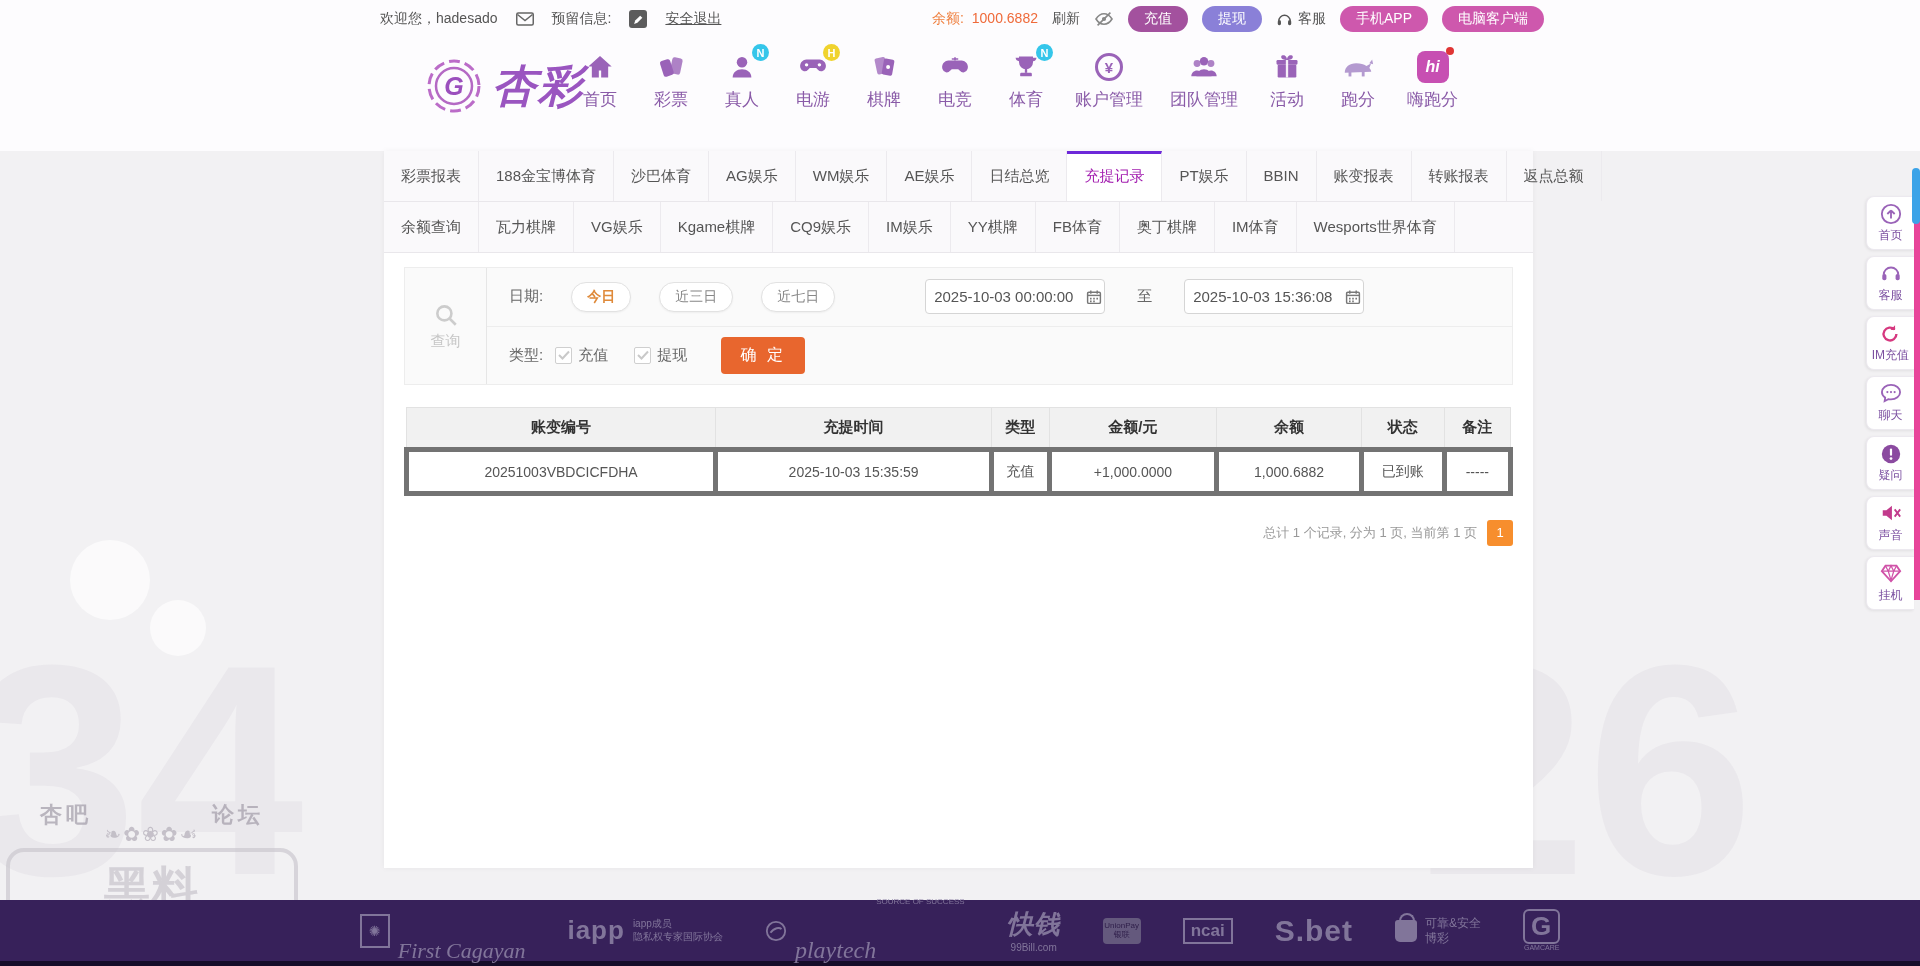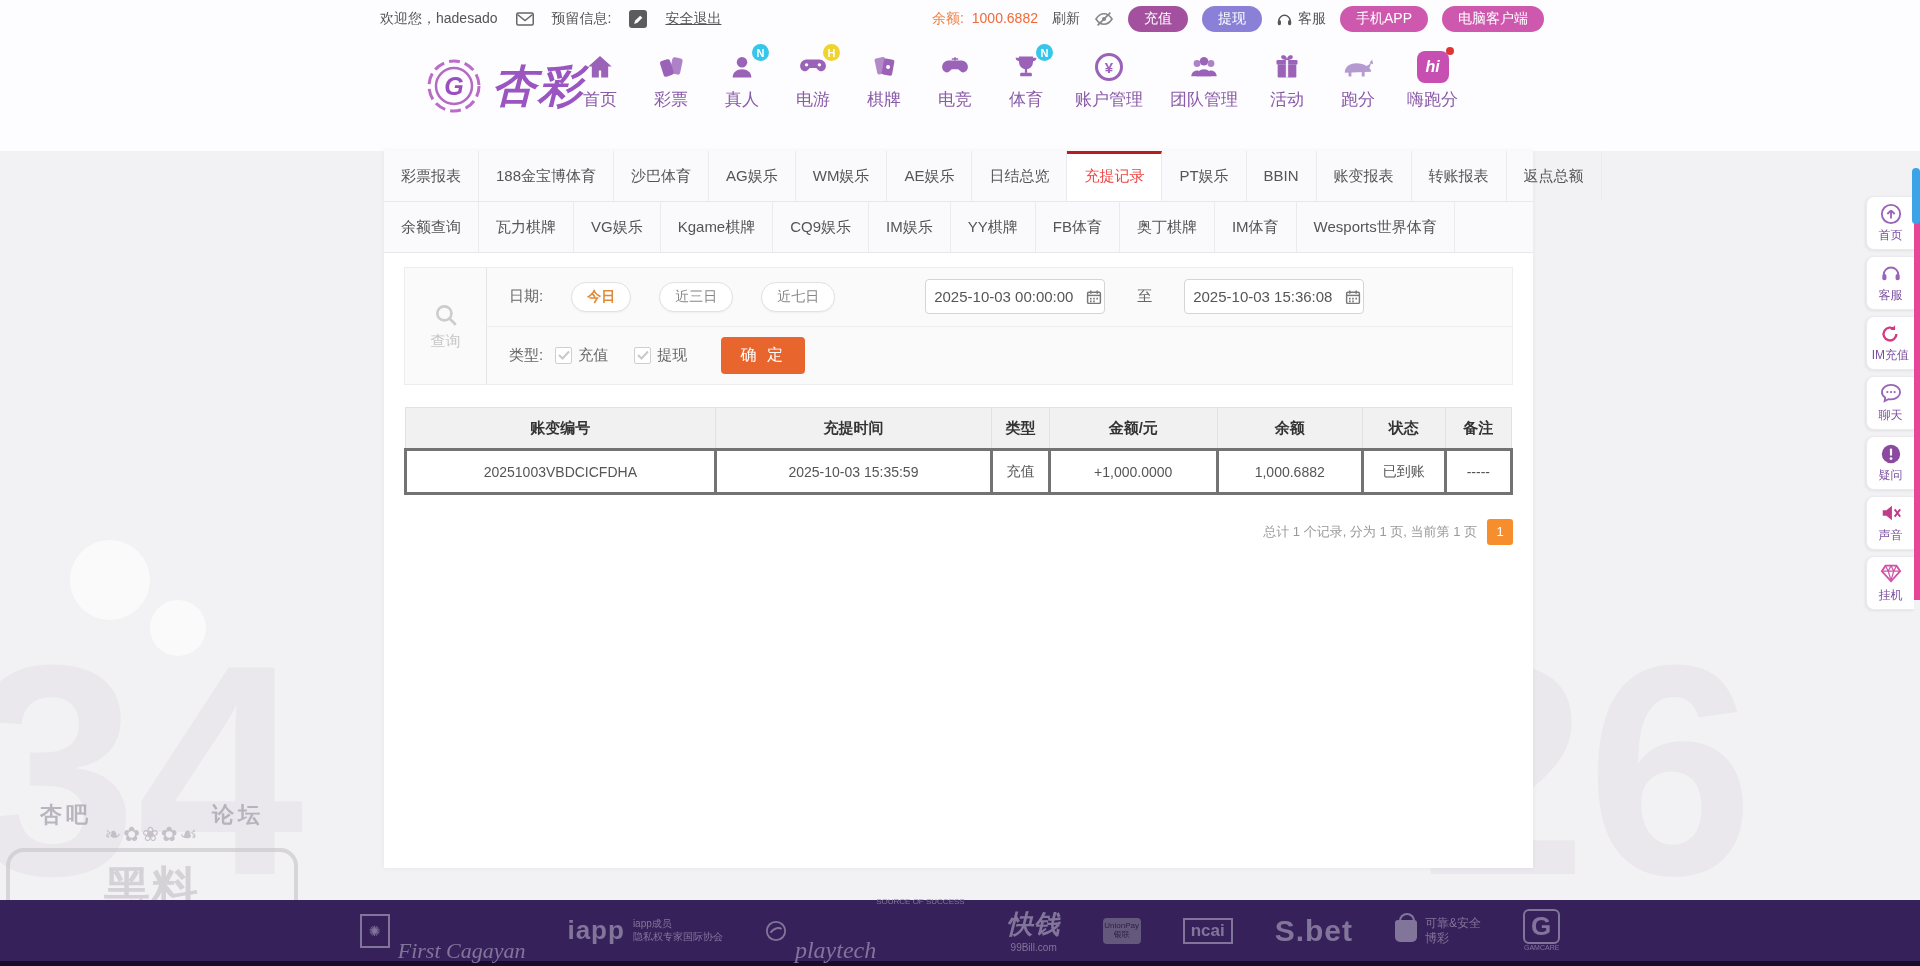--- a/index.html
+++ b/index.html
@@ -47,41 +47,41 @@
   .badge.yellow { background:#f0d32e; }
   .dot { position:absolute; top:-3px; right:-4px; width:8px; height:8px; border-radius:50%; background:#e03535; }
   .hiapp { width:32px; height:32px; border-radius:8px; background:#c74fb2; color:#fff; font-weight:bold; font-size:16px;
     display:flex; align-items:center; justify-content:center; font-style:italic; }
 
   
   .card { position:absolute; left:384px; top:151px; width:1149px; height:717px; background:#fff; z-index:2;
     box-shadow:0 0 6px rgba(0,0,0,0.05); }
   .tabrow { display:flex; background:#faf9fb; border-bottom:1px solid #e9e7eb; }
   .tab { padding:0 17px; line-height:49px; height:50px; font-size:15px; color:#555; border-right:1px solid #eceaee; cursor:pointer; white-space:nowrap; }
-  .tab.active { background:#fff; border-top:3px solid #b91c1c; line-height:44px; color:#ef4444; }
+  .tab.active { background:#fff; border-top:3px solid #6d28d9; line-height:44px; color:#a21caf; }
 
   .filter { margin:14px 20px 0; border:1px solid #ededed; background:#fafafa; display:flex; height:118px; }
   .filter-left { width:82px; border-right:1px solid #e6e6e6; display:flex; flex-direction:column; align-items:center; justify-content:center; gap:4px; color:#c6c6c6; font-size:15px; }
   .filter-right { flex:1; display:flex; flex-direction:column; }
   .frow { flex:1; display:flex; align-items:center; padding-left:22px; gap:12px; }
   .frow.first { border-bottom:1px solid #ededed;gap:28px; }
   .flabel { font-size:15px; color:#666; }
   .qpill { background:#fff; border:1px solid #e2e2e2; border-radius:16px; padding:5px 15px; font-size:14px; color:#888; cursor:pointer;
     box-shadow:0 1px 2px rgba(0,0,0,0.05); font-family:inherit; }
   .qpill.active { color:#df8a3a; font-weight:bold; }
   .dinput { width:180px; height:35px; border:1px solid #d5d5d5; border-radius:4px; background:#fff; display:flex; align-items:center; padding:0 8px; gap:6px; }
   .dinput input { border:none; outline:none; width:146px; font-size:15px; color:#555; font-family:inherit; background:transparent; }
   .to-label { color:#666; font-size:15px; margin:0 4px; }
   .chk { display:inline-flex; align-items:center; gap:6px; cursor:pointer; color:#666; font-size:15px; }
   .box { width:17px; height:17px; background:#fff; border:1px solid #cfcfcf; border-radius:2px; display:inline-flex; align-items:center; justify-content:center; }
   .btn-submit { margin-left:22px; width:84px; height:37px; background:#e8662e; color:#fff; border:none; border-radius:4px; font-size:16px; cursor:pointer; font-family:inherit; letter-spacing:3px; }
 
   table.rec { width:calc(100% - 40px); margin:22px 20px 0; border-collapse:collapse; table-layout:fixed; }
   table.rec th { background:#f1f1f1; border:1px solid #e2e2e2; height:42px; font-size:15px; color:#333; font-weight:bold; }
-  table.rec td { border:3px solid #737373; height:44px; font-size:14px; color:#555; text-align:center; background:#fff; }
+  table.rec td { border:5px solid #737373; height:44px; font-size:14px; color:#555; text-align:center; background:#fff; }
   td.amount { color:#e02b22; }
   td.status { color:#43ae4d; }
   .pager { margin:24px 20px 0; text-align:right; font-size:13px; color:#999; display:flex; justify-content:flex-end; align-items:center; gap:10px; }
   .pagebox { display:inline-block; width:26px; height:26px; line-height:26px; text-align:center; background:#f78e2d; color:#fff; border-radius:3px; font-size:13px; cursor:pointer; }
 
   
   .float-strip { position:absolute; right:0; top:204px; width:6px; height:396px; background:#e8459a; z-index:4; }
   .float-menu { position:absolute; right:6px; top:196px; z-index:5; display:flex; flex-direction:column; align-items:flex-end; gap:6px; }
   .fm-item { min-width:48px; background:#fff; border:1px solid #ece9ef; border-right:none; border-radius:8px 0 0 8px; padding:6px 5px 5px;
     display:flex; flex-direction:column; align-items:center; gap:2px; cursor:pointer; box-shadow:-1px 1px 3px rgba(0,0,0,0.07); }

